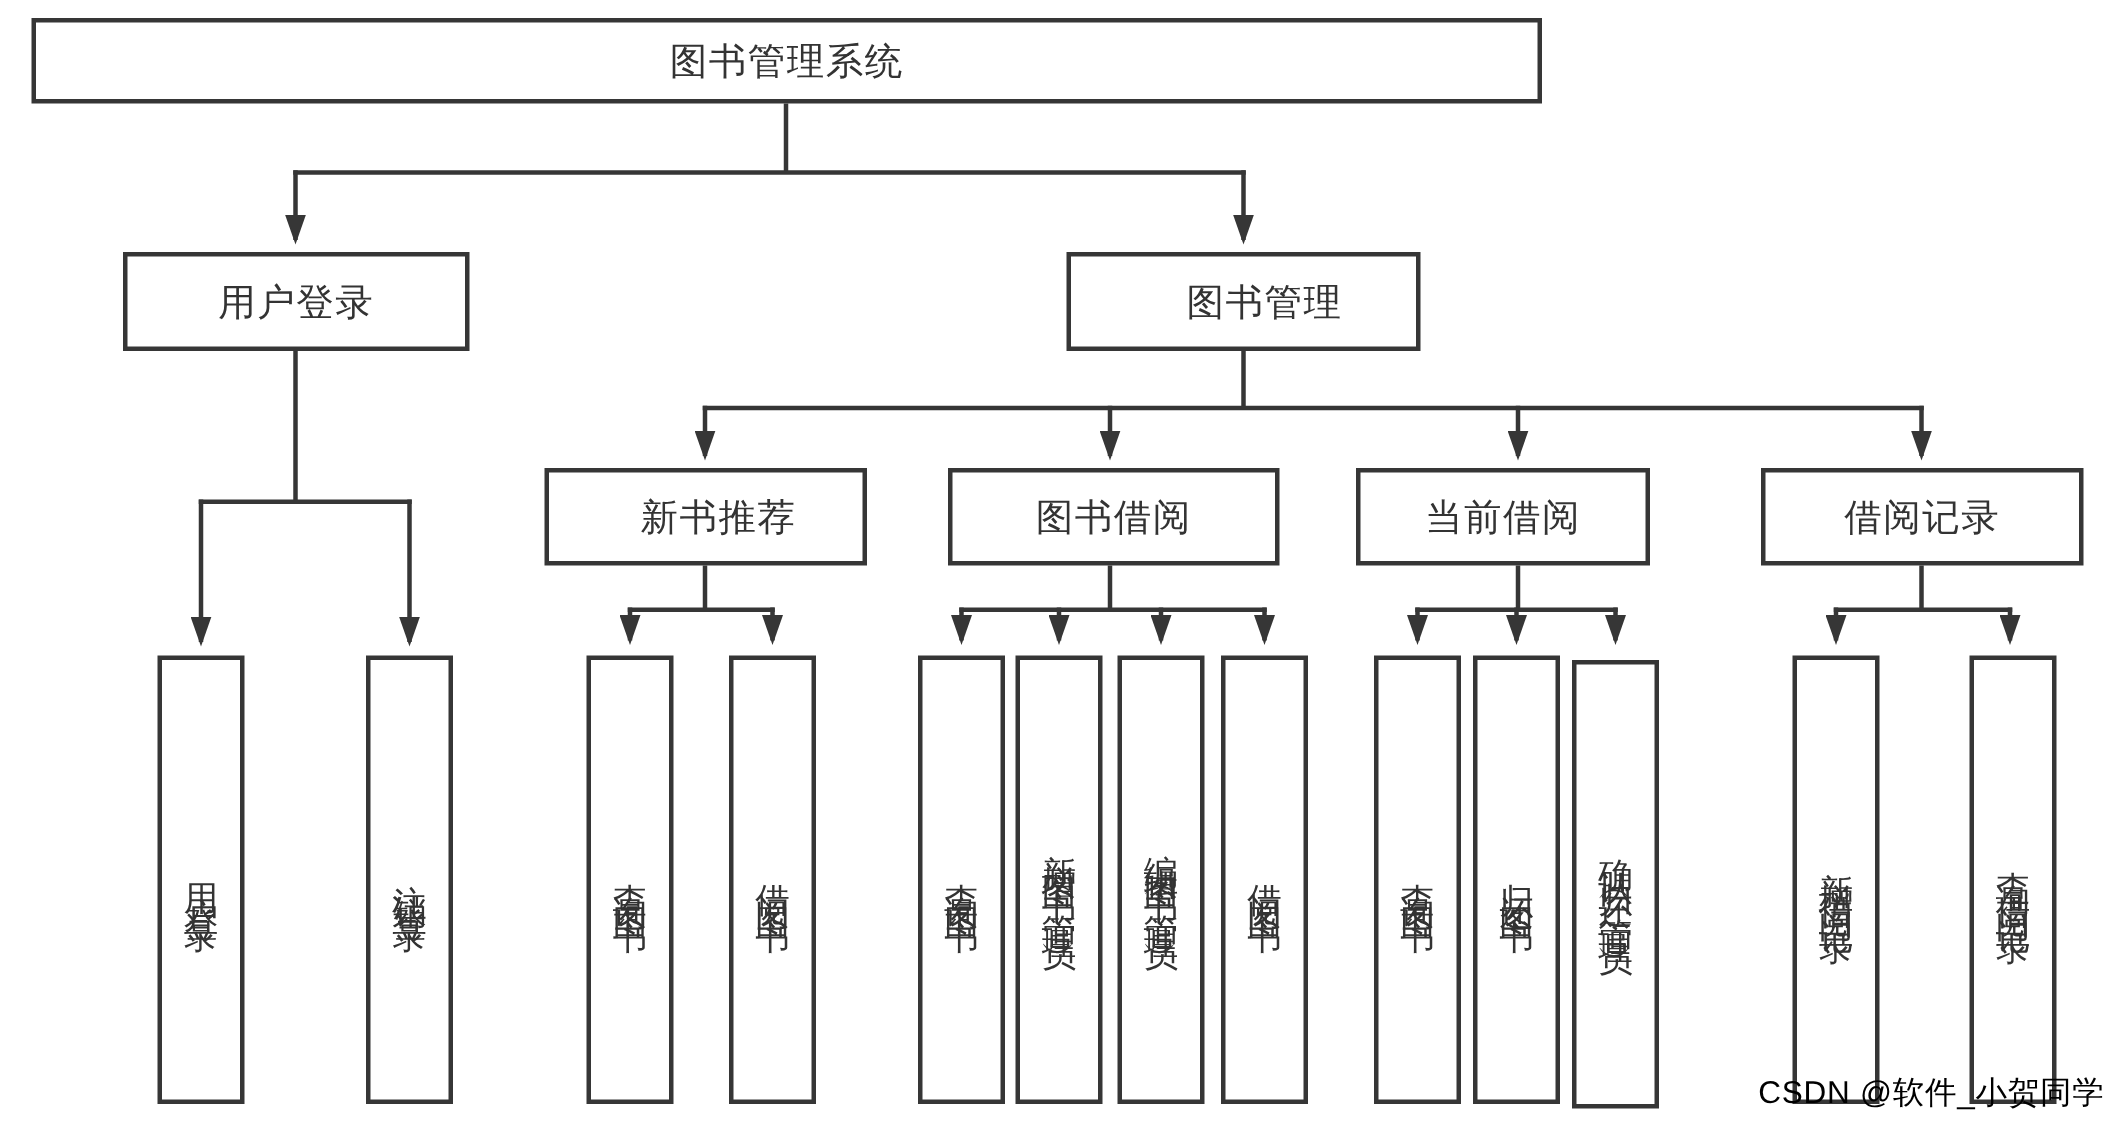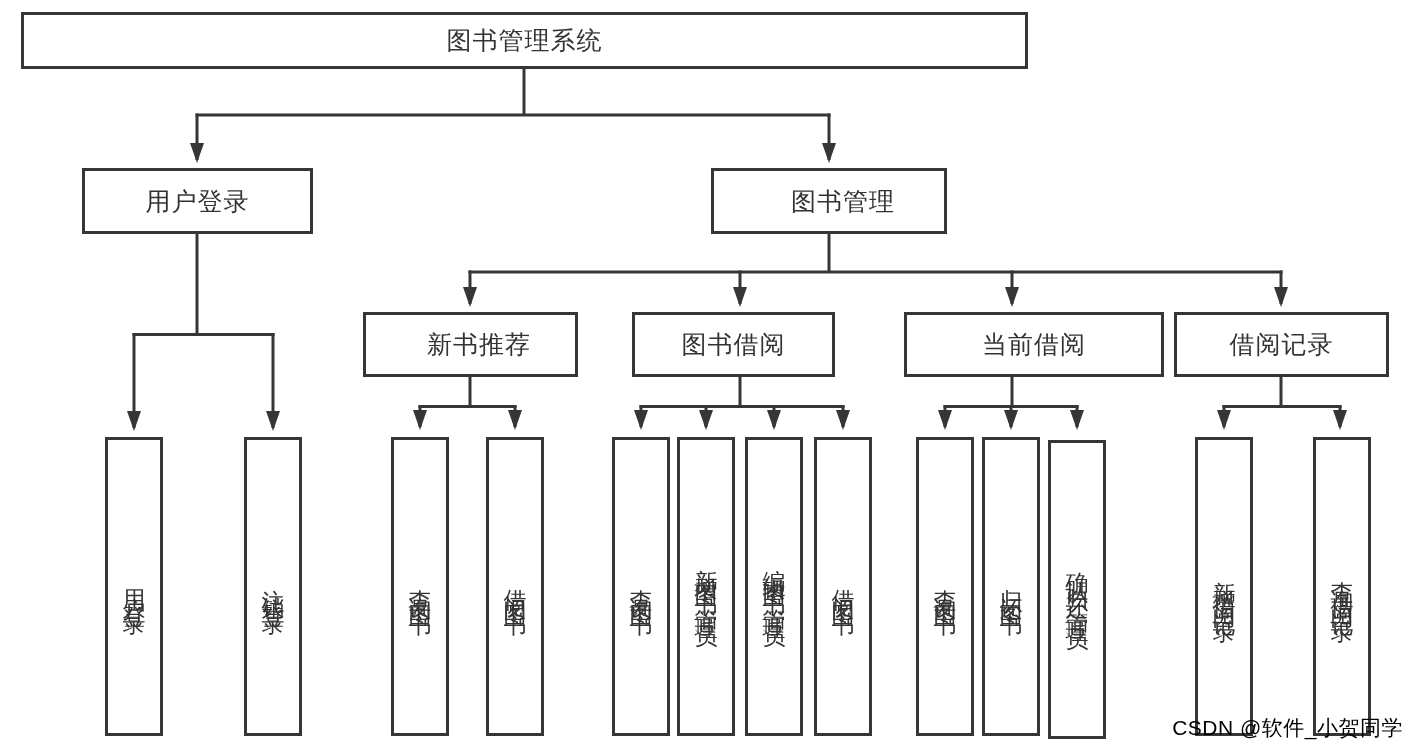--- a/index.html
+++ b/index.html
@@ -137,24 +137,24 @@
   <div class="node" style="left:82px; top:168px; width:231px; height:66px;">
     <span>用户登录</span>
   </div>
   <div class="node" style="left:711px; top:168px; width:236px; height:66px;padding-left:28px;">
     <span>图书管理</span>
   </div>
 
   <div class="node" style="left:363px; top:312px; width:215px; height:65px;padding-left:17px;">
     <span>新书推荐</span>
   </div>
-  <div class="node" style="left:632px; top:312px; width:203px; height:65px;align-items:center;">
+  <div class="node" style="left:632px; top:312px; width:221px; height:65px;align-items:center;">
     <span>图书借阅</span>
   </div>
-  <div class="node" style="left:904px; top:312px; width:260px; height:65px;">
+  <div class="node" style="left:904px; top:312px; width:196px; height:65px;">
     <span>当前借阅</span>
   </div>
   <div class="node" style="left:1174px; top:312px; width:215px; height:65px;">
     <span>借阅记录</span>
   </div>
 
   <div class="leaf" style="left:105px;">
     <span class="vtext">用户登录</span>
   </div>
   <div class="leaf" style="left:244px;">

